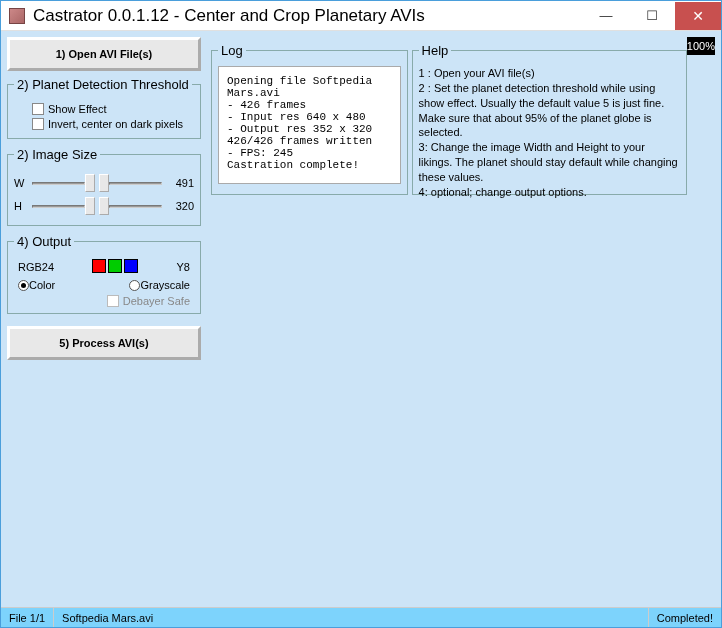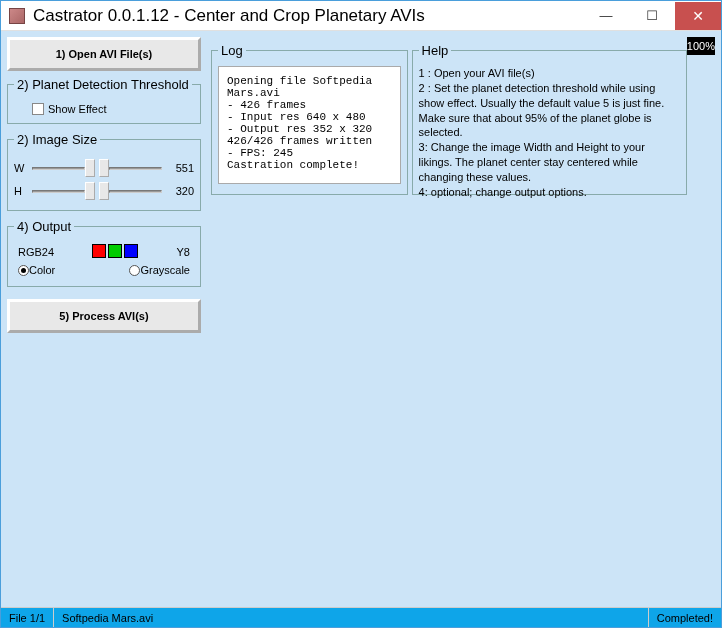--- a/index.html
+++ b/index.html
@@ -41,21 +41,21 @@
 .planet .spot { position:absolute; width:8px; height:8px; background:#2a2a2a; border-radius:50%; top:16%; left:56%; filter: blur(1px); }
 
 .bottom-area { display: flex; gap: 4px; margin-top: 4px; }
 .log-box, .help-box { flex: 1; }
 fieldset.logfs { height: 152px; }
 .log-content { background: #fff; border: 1px solid #aaa; height: 118px; padding: 8px; font-family: "Courier New", monospace; font-size: 11px; white-space: pre-line; overflow: hidden; }
 .help-content { font-size: 11px; line-height: 1.35; }
 
 .progress-row { height: 18px; background: #000; color: #fff; display: flex; align-items: center; justify-content: center; font-size: 11px; }
 
-.statusbar { height: 20px; background: #0ea5e9; border-top: 1px solid #ccc; display: flex; align-items: flex-end; font-size: 11px; }
+.statusbar { height: 20px; background: #7dd3fc; border-top: 1px solid #ccc; display: flex; align-items: flex-end; font-size: 11px; }
 .status-cell { padding: 0 8px; border-right: 1px solid #ccc; height: 100%; display: flex; align-items: center; }
 .status-cell.fname { flex: 1; }
 .status-cell.done { border-right: none; }
 </style>
 </head>
 <body>
 
 <div class="titlebar">
   <div class="titlebar-icon"></div>
   <div class="titlebar-text">Castrator 0.0.1.12 - Center and Crop Planetary AVIs</div>
@@ -73,35 +73,39 @@
       <div class="big-btn">
         <span>1) Open AVI File(s)</span>
       </div>
 
       <fieldset>
         <legend>2) Planet Detection Threshold</legend>
         <div class="chk-row">
           <div class="chk"></div>
           <span>Show Effect</span>
         </div>
+        <div class="chk-row">
+          <div class="chk"></div>
+          <span>Invert, center on dark pixels</span>
+        </div>
       </fieldset>
 
       <fieldset>
         <legend>2) Image Size</legend>
         <div class="slider-row">
           <span class="lbl">W</span>
           <div class="slider-track">
               <div class="slider-groove"></div>
               <div class="slider-thumb"></div>
             </div>
           <div class="slider-track">
               <div class="slider-thumb"></div>
               <div class="slider-groove"></div>
             </div>
-          <div class="slider-val">551</div>
+          <div class="slider-val">491</div>
         </div>
         <div class="slider-row">
           <span class="lbl">H</span>
           <div class="slider-track">
               <div class="slider-groove"></div>
               <div class="slider-thumb"></div>
             </div>
           <div class="slider-track">
               <div class="slider-thumb"></div>
               <div class="slider-groove"></div>
@@ -117,20 +121,24 @@
           <span>
             <span class="color-sw" style="background:#f00"></span><span class="color-sw" style="background:#0c0"></span><span class="color-sw" style="background:#00f"></span>
           </span>
           <span>Y8</span>
         </div>
         <div style="display:flex; align-items:center; margin:4px 4px; gap:0;">
           <span class="radio on"></span>
           <span style="flex:1">Color</span>
           <span class="radio"></span>
           <span>Grayscale</span>
+        </div>
+        <div style="display:flex; align-items:center; margin:2px 4px 0 0; gap:4px; justify-content:flex-end; color:#888;">
+          <div class="chk" style="border-color:#bbb"></div>
+          <span>Debayer Safe</span>
         </div>
       </fieldset>
 
       <div class="big-btn" style="margin-top:6px;">
         <span>5) Process AVI(s)</span>
       </div>
 
     </div>
 
     <div class="right-col">
@@ -154,21 +162,21 @@
  - FPS: 245
 Castration complete!</div>
       </fieldset>
     </div>
     <div class="help-box" style="flex:1.4">
       <fieldset class="logfs">
         <legend>Help</legend>
         <div class="help-content">
           <div>1 : Open your AVI file(s)</div>
           <div>2 : Set the planet detection threshold while using show effect. Usually the default value 5 is just fine. Make sure that about 95% of the planet globe is selected.</div>
-          <div>3: Change the image Width and Height to your likings. The planet center stay centered while changing these values.</div>
+          <div>3: Change the image Width and Height to your likings. The planet should stay default while changing these values.</div>
           <div>4: optional; change output options.</div>
         </div>
       </fieldset>
     </div>
   </div>
 
   <div class="progress-row">
     <span>100%</span>
   </div>
 </div>

